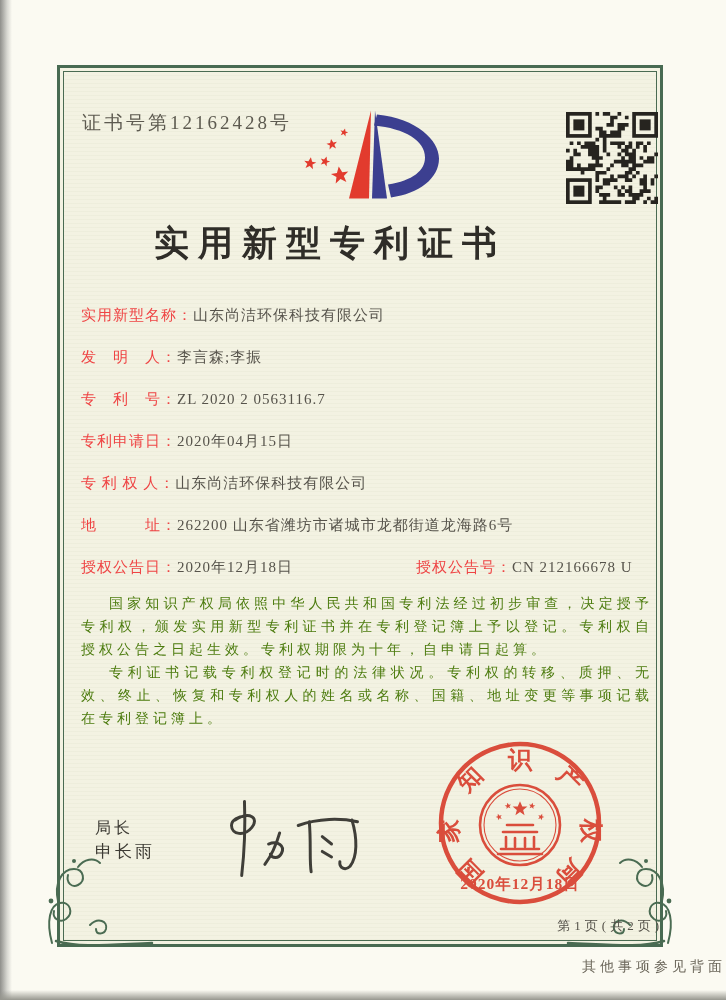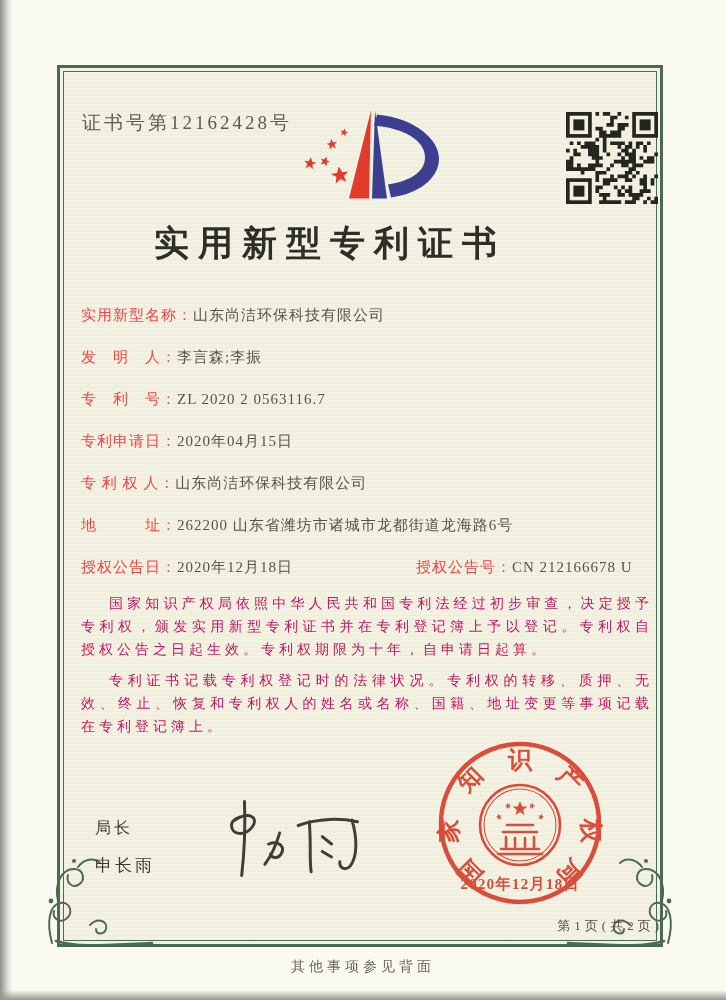--- a/index.html
+++ b/index.html
@@ -15,31 +15,31 @@
         background:repeating-linear-gradient(0deg,rgba(190,198,168,.10) 0 1px,rgba(0,0,0,0) 1px 4px);}
   .cert-no{position:absolute;left:82px;top:110px;font-size:19px;letter-spacing:3px;color:#5d5a50;}
   .logo{position:absolute;left:287px;top:106px;width:168px;height:97px;}
   .qr{position:absolute;left:566px;top:112px;width:92px;height:92px;}
   .title{position:absolute;left:57px;top:220px;width:546px;text-align:center;
         font-size:35px;font-weight:600;letter-spacing:9px;color:#2f2d28;}
   .field{position:absolute;left:81px;font-size:15px;letter-spacing:1px;color:#56534b;white-space:nowrap;}
   .field .lab{color:#ef4444;}
   .grant-no{position:absolute;left:335px;top:0;}
   .paras{position:absolute;left:81px;top:592px;width:572px;font-size:14px;line-height:23px;
-        letter-spacing:4px;color:#be185d;text-align:justify;}
+        letter-spacing:4px;color:#4d7c0f;text-align:justify;}
   .paras p{margin:0;text-indent:2em;}
-  .paras p + p{margin-top:8px;}
+  .paras p + p{margin-top:0;}
   .director{position:absolute;left:95px;top:818px;color:#3d3b34;}
   .director .d-title{font-size:16px;letter-spacing:3px;}
-  .director .d-name{font-size:17px;letter-spacing:3px;margin-top:15px;}
+  .director .d-name{font-size:17px;letter-spacing:3px;margin-top:1px;}
   .signature{position:absolute;left:203px;top:794px;width:170px;height:88px;}
   .seal{position:absolute;left:433px;top:736px;width:174px;height:174px;opacity:.92;}
   .footer-page{position:absolute;left:57px;top:917px;width:606px;text-align:right;
         font-size:13px;letter-spacing:4px;color:#55524a;}
-  .back-note{position:absolute;left:0;top:958px;width:726px;text-align:center;
+  .back-note{position:absolute;left:0;top:958px;width:726px;text-align:right;
         font-size:14px;letter-spacing:4px;color:#6b665a;}
   .flourish{position:absolute;width:112px;height:94px;}
   .flourish.fl-left{left:44px;top:855px;}
   .flourish.fl-right{left:564px;top:855px;transform:scaleX(-1);}
   svg text{font-family:"Liberation Serif","DejaVu Serif",serif;}
 </style>
 </head>
 <body>
 
 <div class="page">

